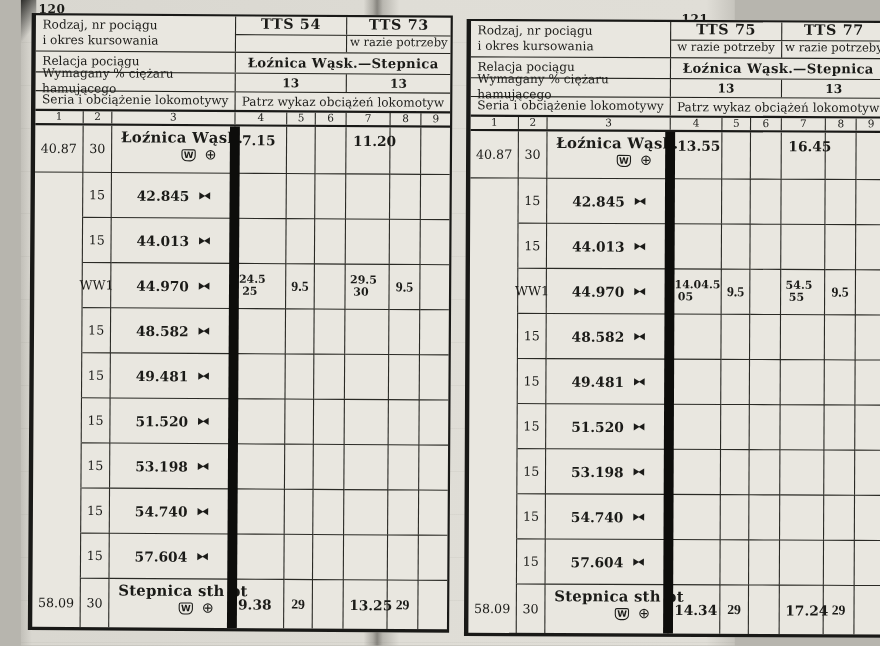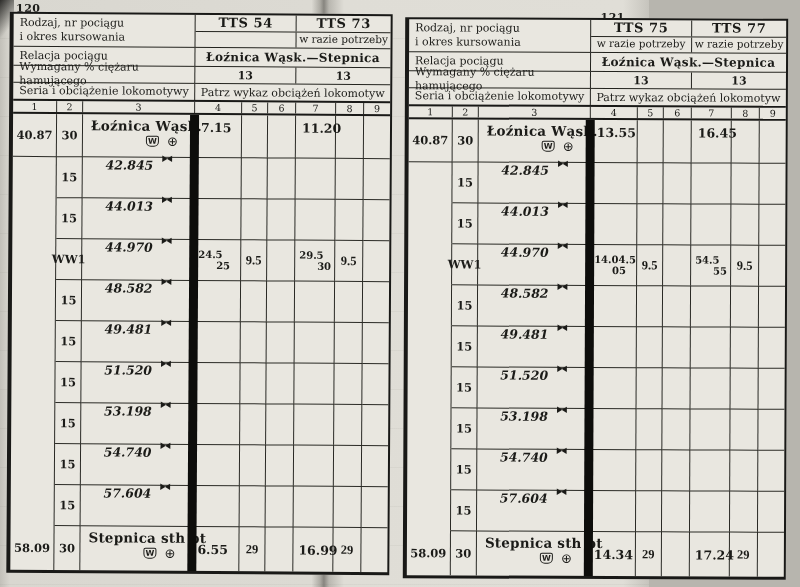--- a/index.html
+++ b/index.html
@@ -9,20 +9,21 @@
     color: #1b1b18;
     background: #b7b5ae;
   }
   .spread {
     position: relative; width: 649px; height: 587px;
     background:
       repeating-linear-gradient(180deg, rgba(90,90,78,0) 0 38px, rgba(90,90,78,.055) 38px 39px),
       linear-gradient(90deg, #c2c0b9 0px, #d9d7d0 10px, #dcdad3 48%,
         #aeaca5 49.3%, #87857f 49.9%, #b9b7b0 50.7%, #dfddd6 53%,
         #e0ded7 96%, #c6c4bd 100%);
+    margin-left: 19px;
   }
   .corner-smudge {
     position: absolute; left: 0; top: 0; width: 14px; height: 44px;
     background: linear-gradient(130deg, rgba(20,20,18,.85), rgba(20,20,18,0) 65%);
   }
   .pagenum { position: absolute; font-size: 11px; font-weight: bold; letter-spacing: .5px; }
   .pagenum.pn-left  { left: 16px; top: 2px; }
   .pagenum.pn-right { right: 24px; top: 11px; }
 
   .tbl {
@@ -63,41 +64,41 @@
   .brow { display: flex; height: 41px; }
   .brow.rs1 { height: 42px; } .brow.rs2 { height: 45px; }
   .bc { border-right: 1px solid #2a2a25; height: 100%; }
   .c1 { width: 44px; } .c2 { width: 26px; } .c3 { width: 112px; }
   .c4 { width: 47px; } .c5 { width: 26px; } .c6 { width: 28px; }
   .c7 { width: 40px; } .c8 { width: 28px; } .c9 { width: 26px; border-right: none; }
   .sep-full > .bc { border-top: 1px solid #2a2a25; }
   .sep-part > .bc:not(.c1) { border-top: 1px solid #2a2a25; }
 
   .kmv, .loadv { display: flex; align-items: center; justify-content: center;
-                 font-size: 11.5px; font-weight: bold; }
+                 font-size: 11.5px; font-weight: normal; }
   .st { padding: 3px 4px 0 8px; }
   .stname { font-size: 13.5px; font-weight: bold; letter-spacing: .2px; white-space: nowrap; }
   .sticons { display: flex; justify-content: flex-end; align-items: center;
              gap: 8px; padding-right: 12px; margin-top: 1px; }
   .wicon { display: inline-flex; width: 13px; height: 11px; border: 1.5px solid #1d1d1a;
            border-radius: 2px 2px 5px 5px; font-size: 8px; font-weight: bold;
            align-items: center; justify-content: center; line-height: 1;
            font-family: "DejaVu Sans", sans-serif; }
   .plusicon { font-size: 13px; line-height: 1; font-family: "DejaVu Sans", sans-serif; }
-  .pt { display: flex; justify-content: center; gap: 9px;
-        font-size: 12.5px; font-weight: bold; font-style: italic; }
+  .pt { display: flex; align-items: center; justify-content: center; gap: 9px;
+        font-size: 12.5px; font-weight: bold; }
   .cross { font-size: 7px; letter-spacing: -1px; transform: scaleY(1.2);
            font-family: "DejaVu Sans", sans-serif; }
   .tval { font-size: 12.5px; font-weight: bold; padding: 5px 0 0 6px; }
   .bval { display: flex; align-items: center; padding-left: 5px;
           font-size: 12.5px; font-weight: bold; }
   .bval.ctr { justify-content: center; padding-left: 0; font-family: Liberation Serif, serif; }
   .dval { display: flex; flex-direction: column; justify-content: center;
           padding-left: 4px; font-size: 10px; font-weight: bold; line-height: 1.15; }
-  .dval .l2 { padding-left: 18px; }
+  .dval .l2 { padding-left: 3px; }
   .heavybar { position: absolute; left: 177px; top: 100px; height: calc(100% - 100px);
               width: 9px; background: #0d0d0b; z-index: 3; }
 </style>
 </head>
 <body>
 
 <div class="spread">
   <div class="corner-smudge"></div>
   <div class="pagenum pn-left">120</div>
   <div class="pagenum pn-right">121</div>
@@ -297,24 +298,24 @@
     <div class="brow rs2 sep-part">
       <div class="bc c1 kmv">58.09</div>
       <div class="bc c2 loadv">30</div>
       <div class="bc c3 st">
         <div class="stname">Stepnica sth pt</div>
         <div class="sticons">
           <span class="wicon">W</span>
           <span class="plusicon">⊕</span>
         </div>
       </div>
-      <div class="bc c4 bval">6.55</div>
+      <div class="bc c4 bval">9.38</div>
       <div class="bc c5 bval ctr">29</div>
       <div class="bc c6"></div>
-      <div class="bc c7 bval">16.99</div>
+      <div class="bc c7 bval">13.25</div>
       <div class="bc c8 bval ctr">29</div>
       <div class="bc c9"></div>
     </div>
     <div class="heavybar"></div>
   </div>
 
   <div class="tbl tbl-right">
     <div class="hrow h1">
       <div class="hleft">
         <div>Rodzaj, nr pociągu</div>

